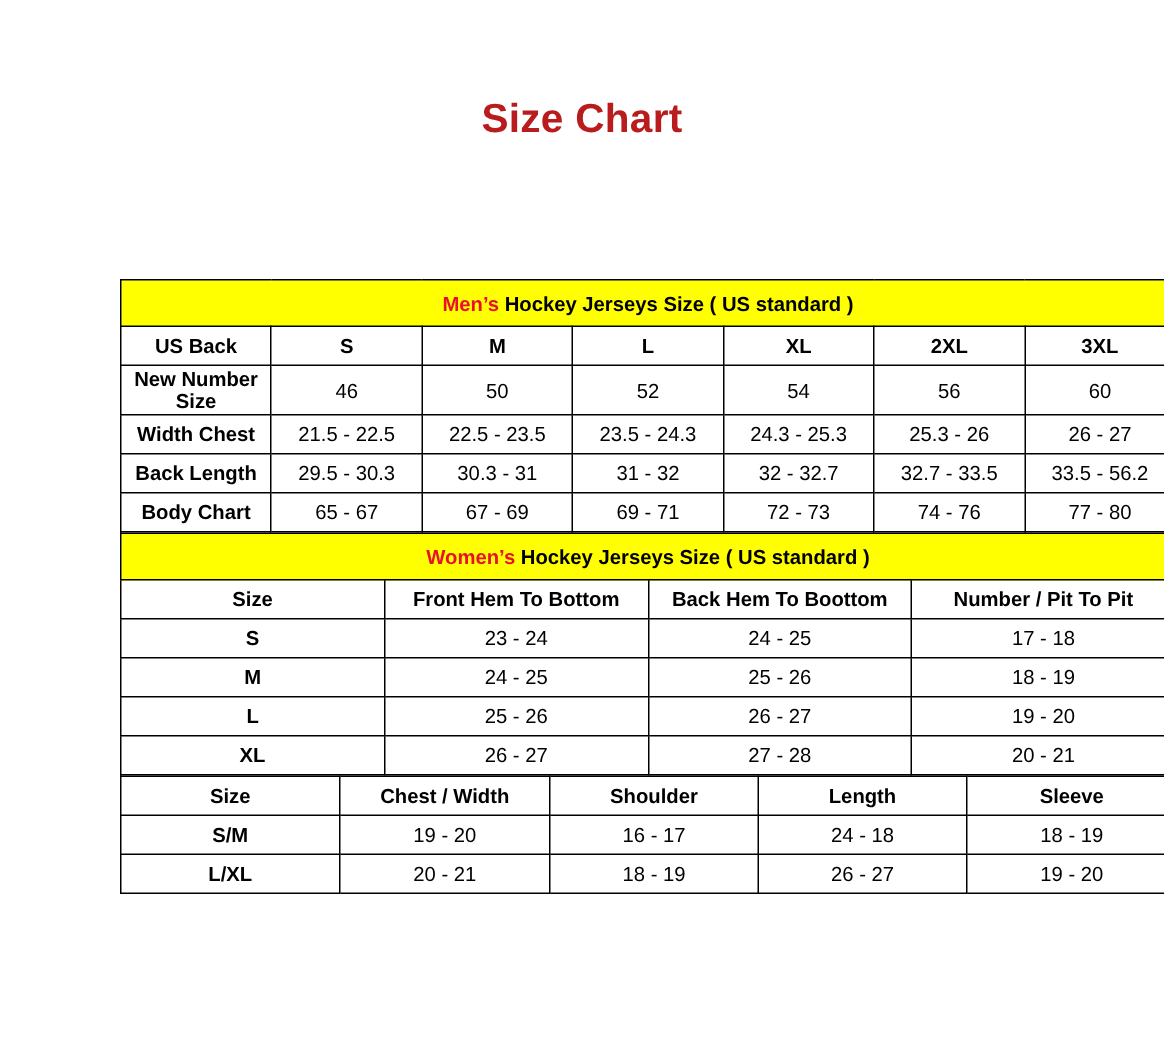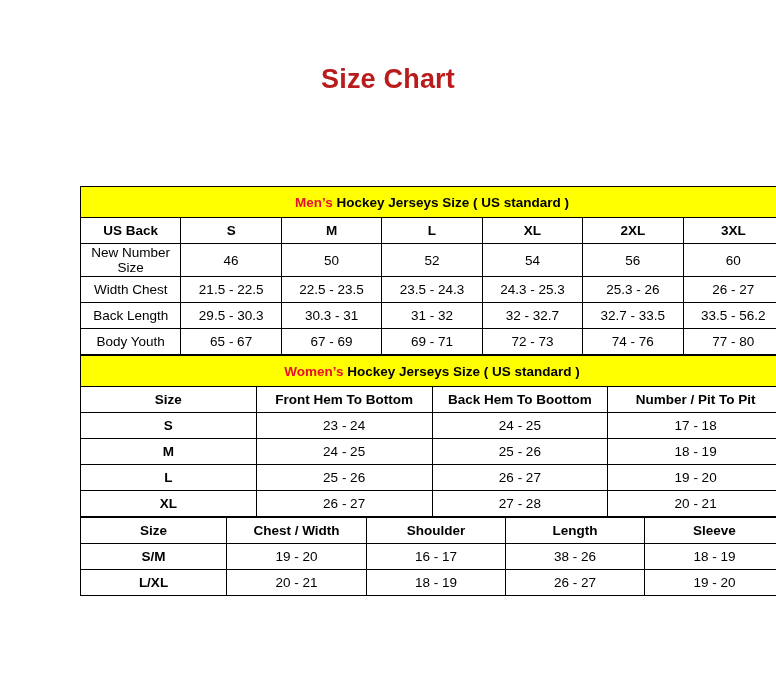--- a/index.html
+++ b/index.html
@@ -56,21 +56,21 @@
     font-size: 15px;
     height: 31px !important;
   }
   .banner .accent {
     color: #e8112d;
   }
   .hdr {
     font-weight: bold;
   }
   .lbl {
-    font-weight: normal;
+    font-weight: bold;
   }
   .bold {
     font-weight: bold;
   }
 </style>
 </head>
 <body>
 
 <div class="page">
 
@@ -113,21 +113,21 @@
         <tr>
           <td class="lbl">Back Length</td>
           <td>29.5 - 30.3</td>
           <td>30.3 - 31</td>
           <td>31 - 32</td>
           <td>32 - 32.7</td>
           <td>32.7 - 33.5</td>
           <td>33.5 - 56.2</td>
         </tr>
         <tr>
-          <td class="lbl">Body Youth</td>
+          <td class="lbl">Body Chart</td>
           <td>65 - 67</td>
           <td>67 - 69</td>
           <td>69 - 71</td>
           <td>72 - 73</td>
           <td>74 - 76</td>
           <td>77 - 80</td>
         </tr>
       </tbody>
     </table>
 
@@ -175,21 +175,21 @@
           <td class="hdr" style="width:146px">Size</td>
           <td class="hdr" style="width:140px">Chest / Width</td>
           <td class="hdr" style="width:139px">Shoulder</td>
           <td class="hdr" style="width:139px">Length</td>
           <td class="hdr" style="width:140px">Sleeve</td>
         </tr>
         <tr>
           <td class="bold">S/M</td>
           <td>19 - 20</td>
           <td>16 - 17</td>
-          <td>38 - 26</td>
+          <td>24 - 18</td>
           <td>18 - 19</td>
         </tr>
         <tr>
           <td class="bold">L/XL</td>
           <td>20 - 21</td>
           <td>18 - 19</td>
           <td>26 - 27</td>
           <td>19 - 20</td>
         </tr>
       </tbody>

